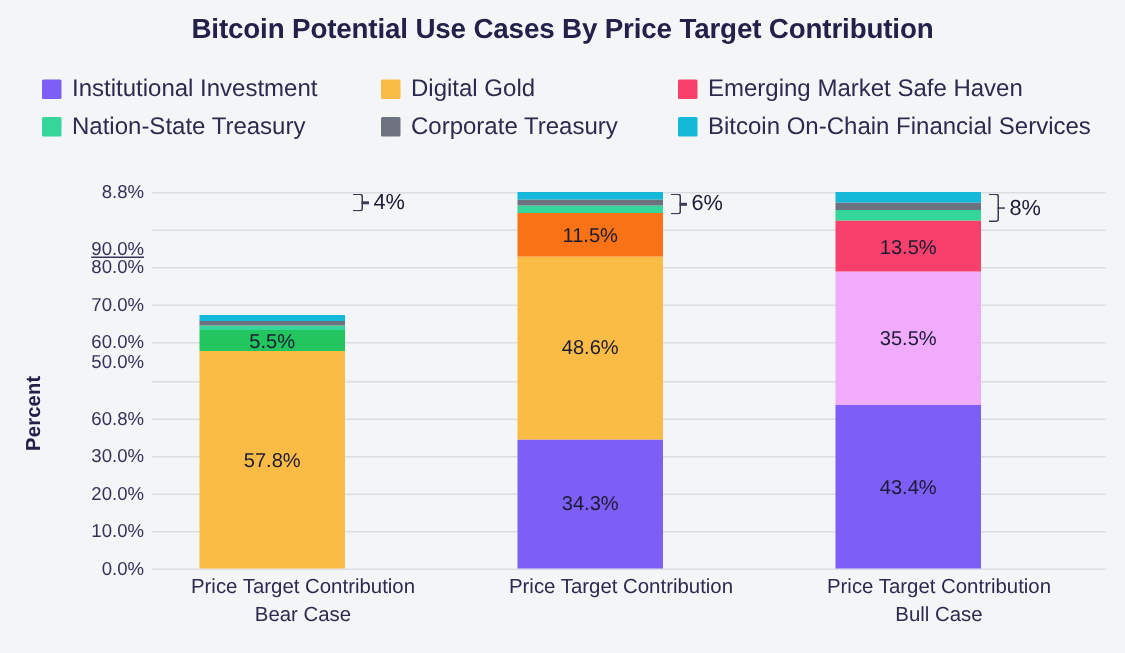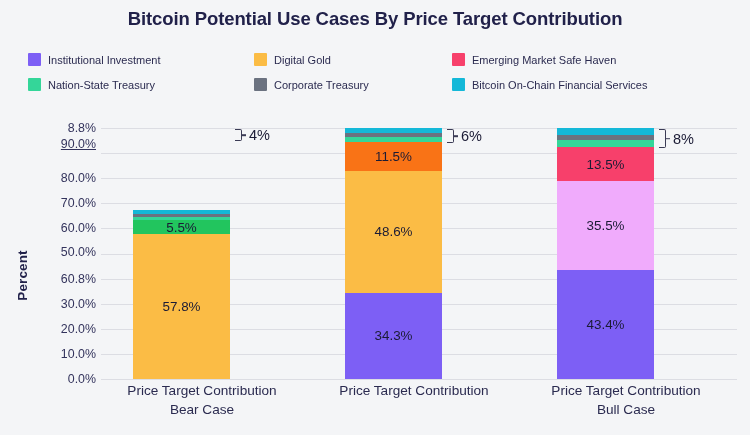--- a/index.html
+++ b/index.html
@@ -52,21 +52,21 @@
     gap: 7px;
     white-space: nowrap;
   }
   .legend-swatch {
     width: 13px;
     height: 13px;
     flex: 0 0 auto;
     border-radius: 1px;
   }
   .legend-label {
-    font-size: 11px;
+    font-size: 16px;
     color: #2b2b50;
   }
 
   
   .plot-wrap {
     position: absolute;
     left: 0;
     top: 104px;
     width: 750px;
     height: 331px;
@@ -239,25 +239,25 @@
         <span class="legend-label">Bitcoin On-Chain Financial Services</span>
       </div>
     </div>
 
   <div class="plot-wrap">
 
     <div class="y-axis-title">Percent</div>
 
     <div class="y-ticks" id="y-ticks">
         <div class="y-tick" style="top: 0px;">8.8%</div>
-        <div class="y-tick" style="top: 16px; text-decoration: underline;">90.0%</div>
+        <div class="y-tick" style="top: 38px; text-decoration: underline;">90.0%</div>
         <div class="y-tick" style="top: 50.2px;">80.0%</div>
         <div class="y-tick" style="top: 75.3px;">70.0%</div>
         <div class="y-tick" style="top: 100.4px;">60.0%</div>
-        <div class="y-tick" style="top: 124px; padding-left: 12px;">50.0%</div>
+        <div class="y-tick" style="top: 113px; padding-left: 12px;">50.0%</div>
         <div class="y-tick" style="top: 150.6px;">60.8%</div>
         <div class="y-tick" style="top: 175.7px;">30.0%</div>
         <div class="y-tick" style="top: 200.8px;">20.0%</div>
         <div class="y-tick" style="top: 225.9px;">10.0%</div>
         <div class="y-tick" style="top: 251px;">0.0%</div>
       </div>
 
     <div class="plot">
       <div class="gridlines" id="gridlines">
           <div class="gridline" style="top: 0px;"></div>

